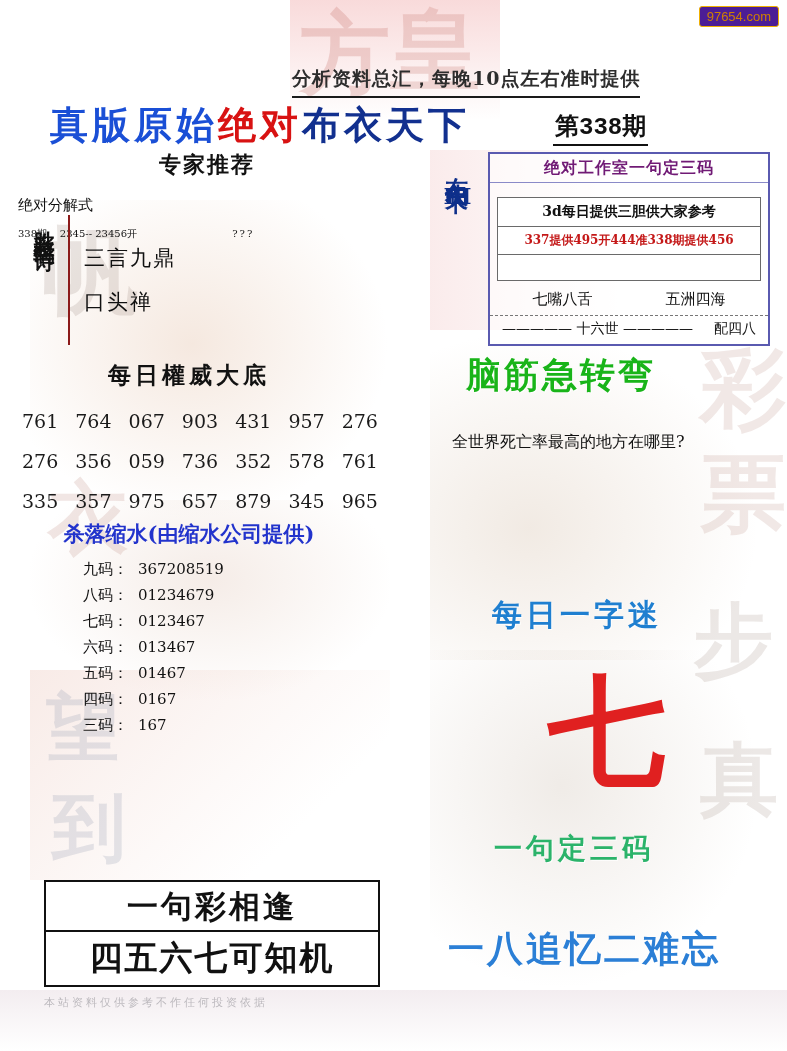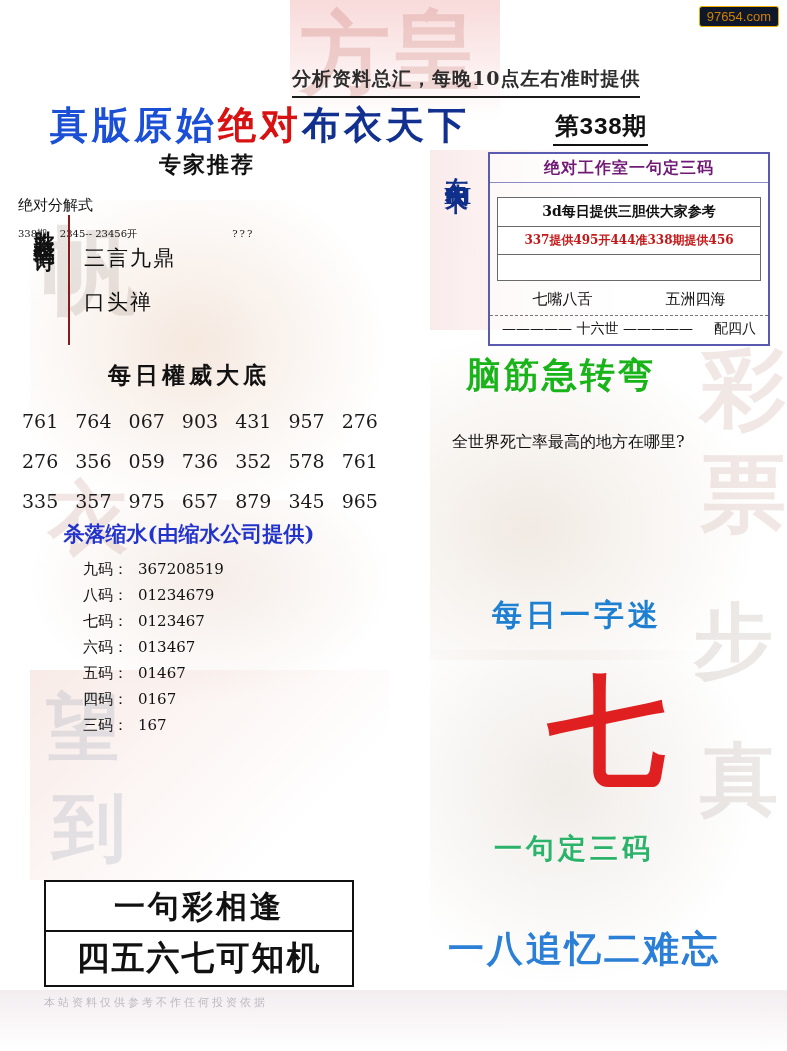--- a/index.html
+++ b/index.html
@@ -62,21 +62,21 @@
   .ghost-cai { left: 700px; top: 345px; font-size: 86px; color: rgba(190,150,140,0.22); }
   .ghost-piao { left: 700px; top: 450px; font-size: 86px; color: rgba(190,150,140,0.22); }
   .ghost-bu { left: 693px; top: 600px; font-size: 80px; color: rgba(170,150,140,0.22); }
   .ghost-zhen { left: 700px; top: 740px; font-size: 78px; color: rgba(170,150,140,0.22); }
   .ghost-tu1 { left: 300px; top: 8px; font-size: 90px; color: rgba(200,120,110,0.28); }
   .ghost-tu2 { left: 390px; top: 4px; font-size: 90px; color: rgba(200,120,110,0.25); }
 
   
   .top-chip {
     position:absolute; right: 8px; top: 6px; z-index: 6;
-    background:#0f172a; border:1px solid #f0b000; color:#d08000;
+    background:#4c1d95; border:1px solid #f0b000; color:#d08000;
     font-size: 13px; padding: 2px 7px; border-radius: 3px;
     font-family: "Liberation Sans", sans-serif;
   }
 
   
   .tagline {
     position:absolute; left: 292px; top: 66px; z-index: 4;
     font-family: "DejaVu Serif", "Liberation Serif", serif;
     font-weight: 700; font-size: 19px; color: #2d2d2d;
     border-bottom: 2px solid #1a1a1a; padding-bottom: 4px;
@@ -147,21 +147,21 @@
     font-weight:700; font-size: 21px; color:#2233cc;
   }
   .code-list {
     position:absolute; left: 72px; top: 560px; z-index:3;
     font-family:"DejaVu Serif","Liberation Serif",serif; font-size: 15px; color:#111;
   }
   .code-list .crow { margin-bottom: 7px; display:flex; }
   .code-list .ck { width: 56px; text-align:right; margin-right: 10px; }
 
   .slogan-box {
-    position:absolute; left: 44px; top: 880px; width: 310px; z-index:4;
+    position:absolute; left: 44px; top: 880px; width: 336px; z-index:4;
     border: 2px solid #111; background: rgba(255,255,255,0.82);
   }
   .slogan-box div {
     text-align:center; font-family:"DejaVu Serif","Liberation Serif",serif;
     font-weight:700; color:#111;
   }
   .slogan-1 { font-size: 31px; padding: 4px 0 2px; border-bottom: 2px solid #111; letter-spacing: 3px; }
   .slogan-2 { font-size: 33px; padding: 4px 0 4px; letter-spacing: 2px; }
 
   .bottom-faint {

